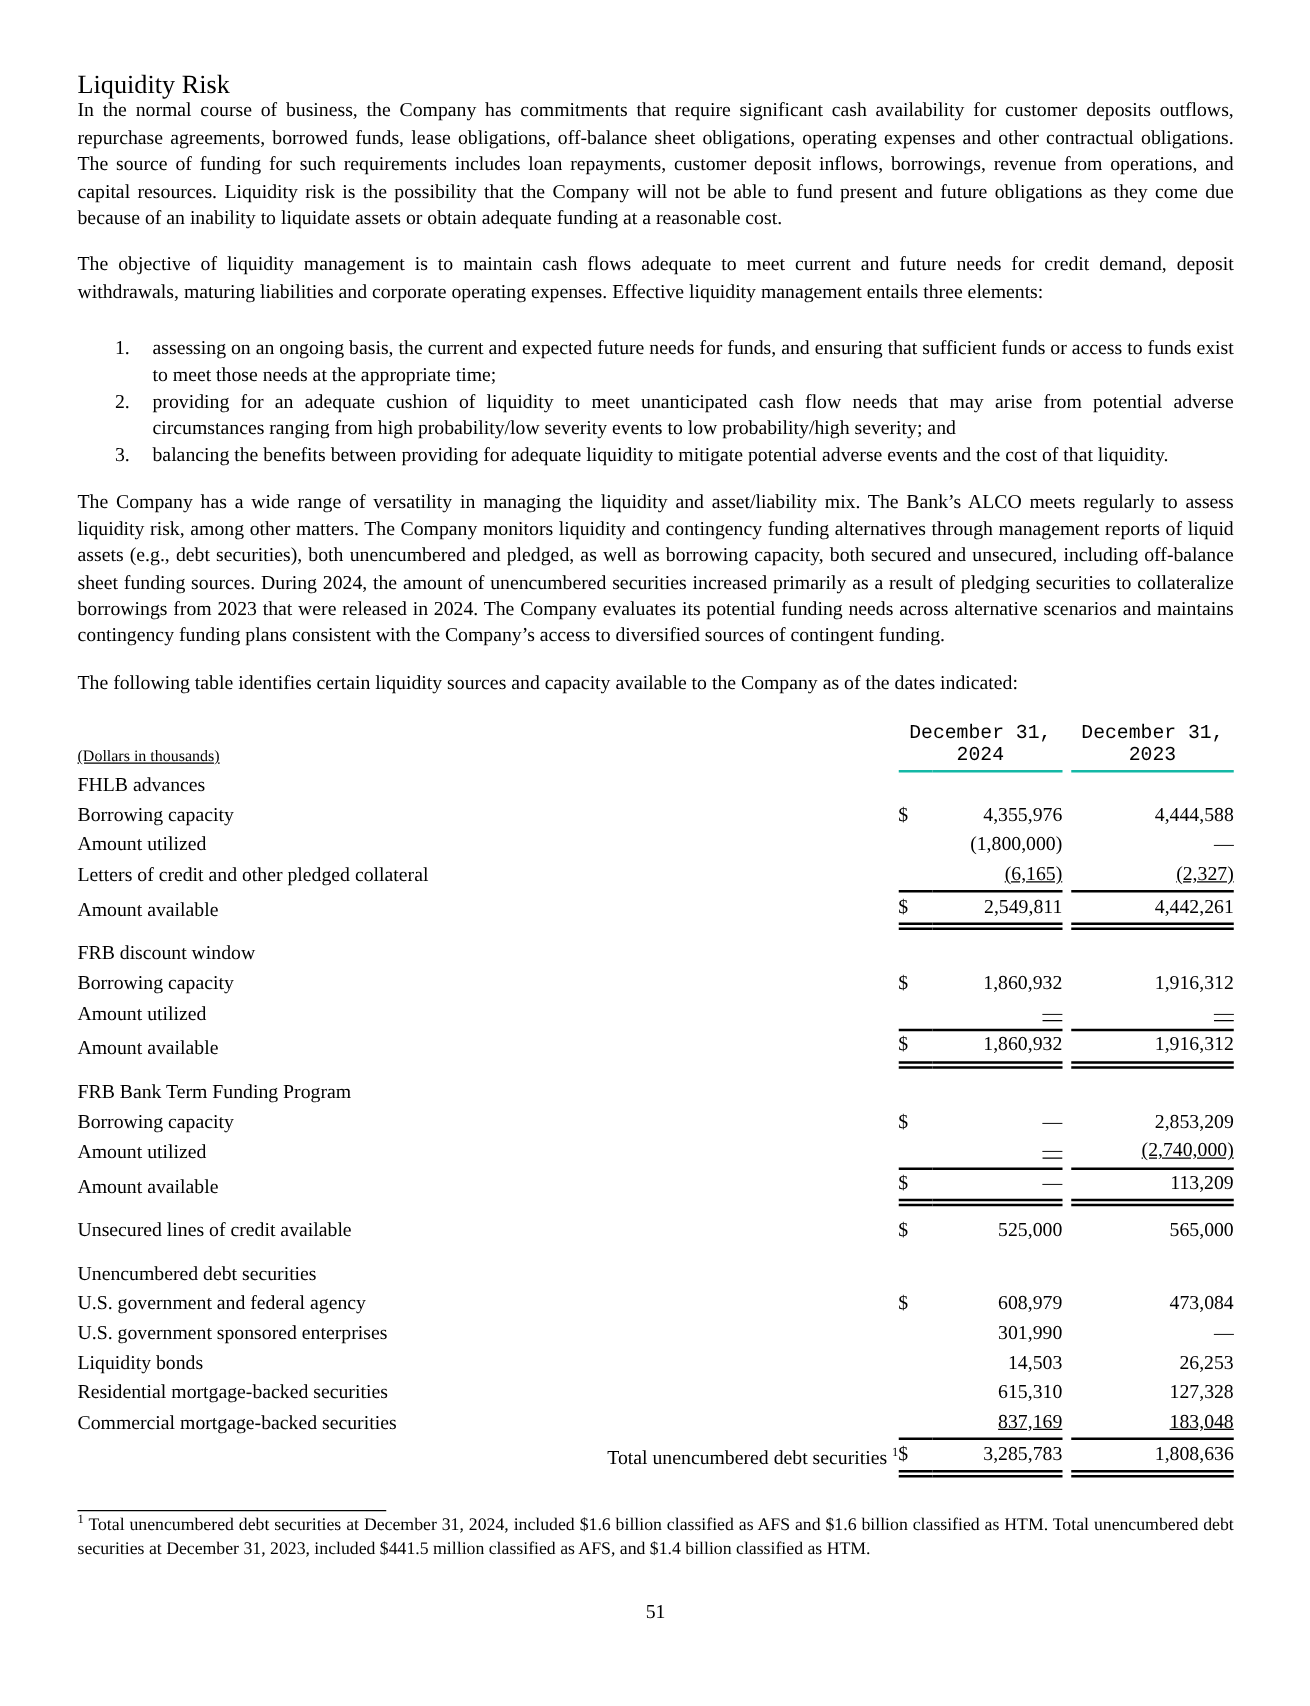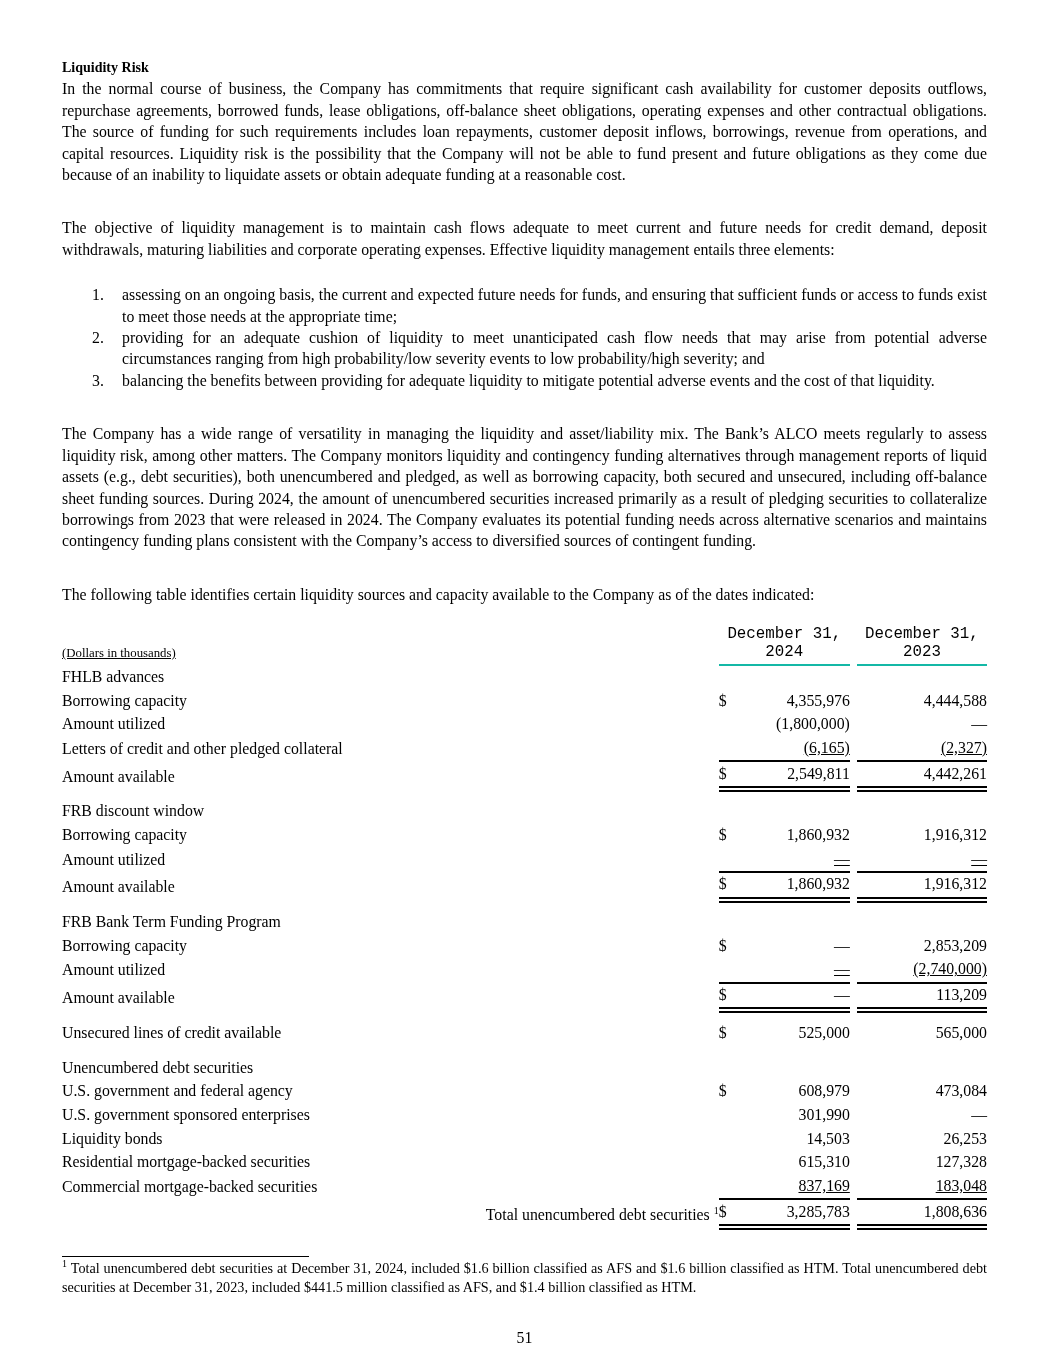--- a/index.html
+++ b/index.html
@@ -6,23 +6,23 @@
   html, body { background: #ffffff; }
   body {
     width: 1048px; height: 1365px;
     font-family: "Liberation Serif", "DejaVu Serif", serif;
     color: #000;
     padding: 57px 61px 0 62px;
     overflow: hidden;
     font-size: 15.8px;
     line-height: 21.4px;
   }
-  .heading { font-size: 14px; font-weight: bold; }
+  .heading { font-size: 21px; font-weight: normal; }
   p.body { text-align: justify; }
-  .mt1 { margin-top: 32px; }
+  .mt1 { margin-top: 16px; }
   .listwrap { margin-top: 24px; margin-left: 30px; }
   .li { display: flex; }
   .li .num { width: 30px; flex: none; }
   .li .litext { flex: 1; text-align: justify; }
 
   
   table.fin {
     width: 100%;
     border-collapse: collapse;
     table-layout: fixed;

